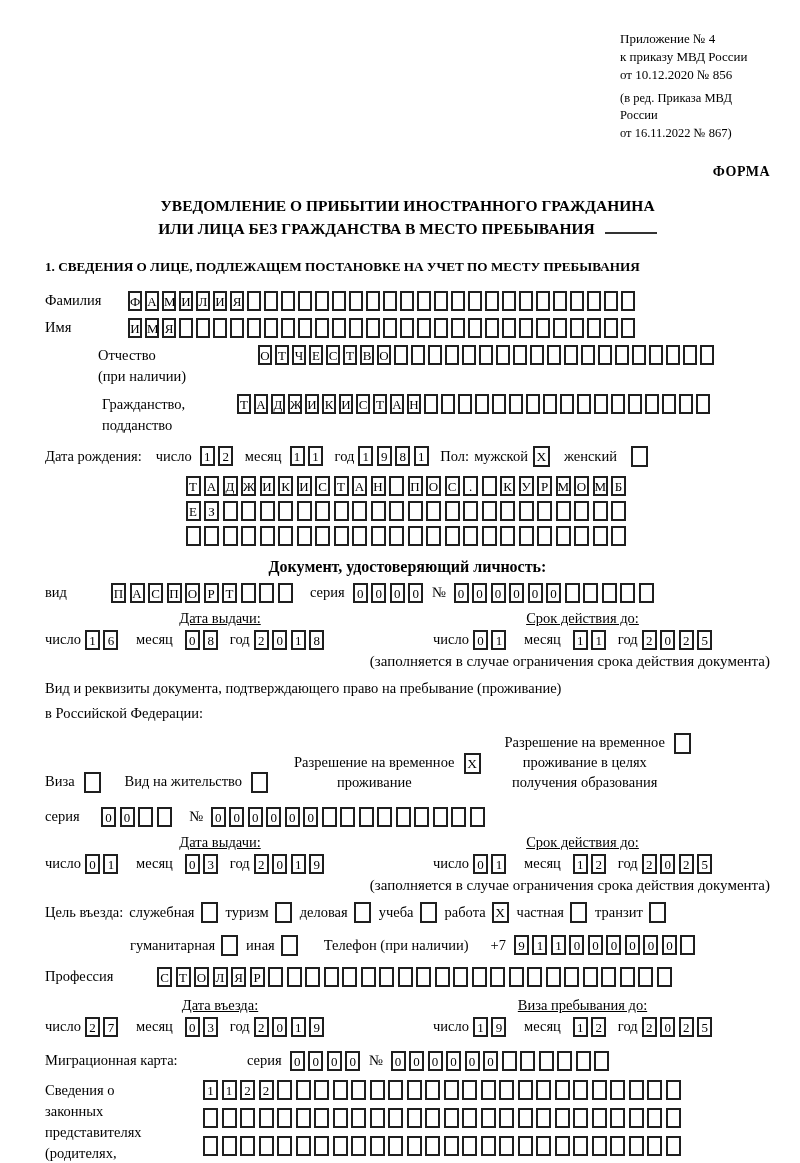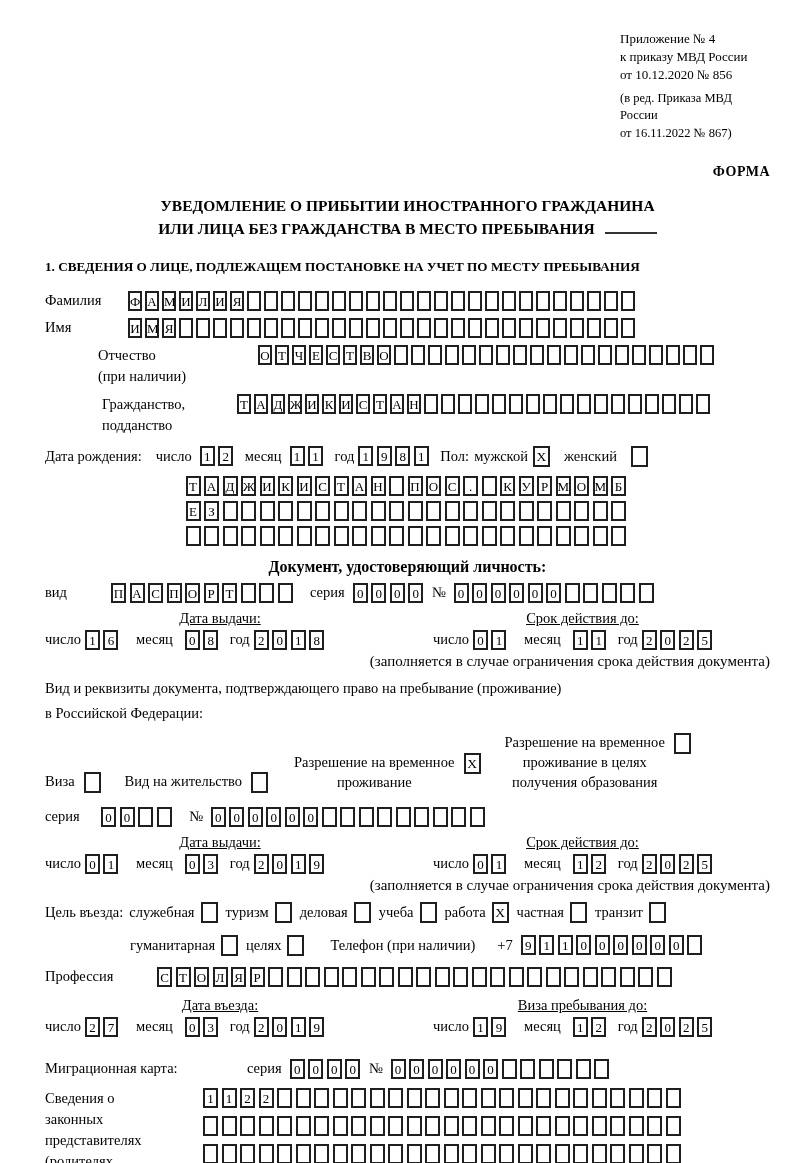--- a/index.html
+++ b/index.html
@@ -549,21 +549,21 @@
       <span class="chk"></span>
     </span>
   </div>
 
   <div class="row purp" style="margin-top:12px; padding-left:85px">
     <span class="purp">
       <span>гуманитарная</span>
       <span class="chk"></span>
     </span>
     <span class="purp">
-      <span>целях</span>
+      <span>иная</span>
       <span class="chk"></span>
     </span>
     <span style="margin-left:18px">Телефон (при наличии)</span>
     <span style="margin-left:22px">+7</span>
     <span class="boxes gap8">
         <span class="cell">9</span>
         <span class="cell">1</span>
         <span class="cell">1</span>
         <span class="cell">0</span>
         <span class="cell">0</span>
@@ -647,21 +647,21 @@
       <span class="lbl gap8">год</span>
       <span class="boxes">
           <span class="cell">2</span>
           <span class="cell">0</span>
           <span class="cell">2</span>
           <span class="cell">5</span>
         </span>
     </div>
   </div>
 
-  <div class="row" style="margin-top:22px">
+  <div class="row" style="margin-top:14px">
     <span class="lblw" style="width:202px">Миграционная карта:</span>
     <span>серия</span>
     <span class="boxes gap8">
         <span class="cell">0</span>
         <span class="cell">0</span>
         <span class="cell">0</span>
         <span class="cell">0</span>
       </span>
     <span style="margin-left:5px">№</span>
     <span class="boxes gap8">

